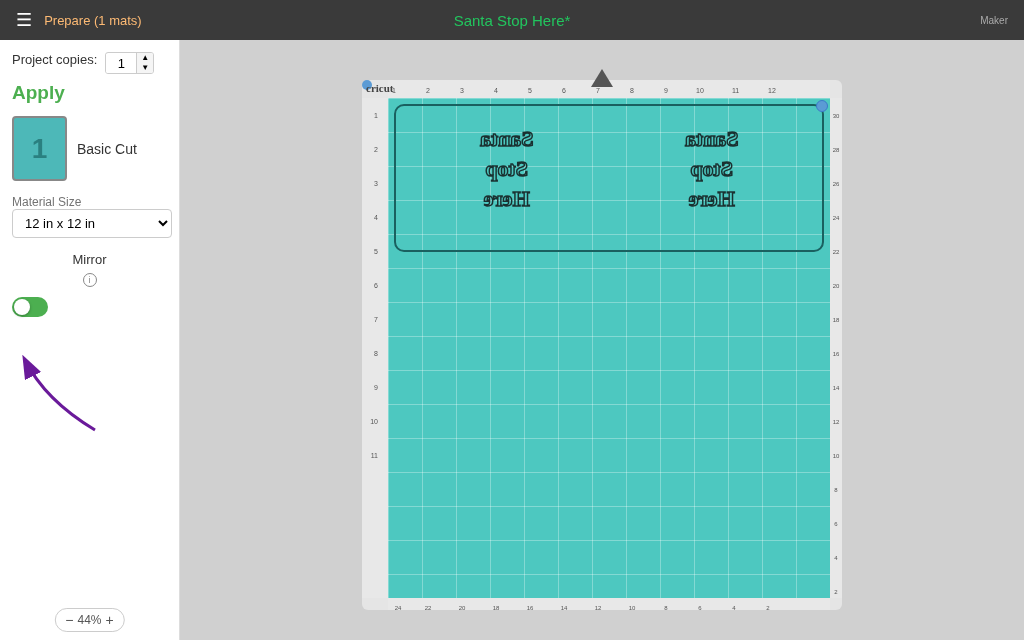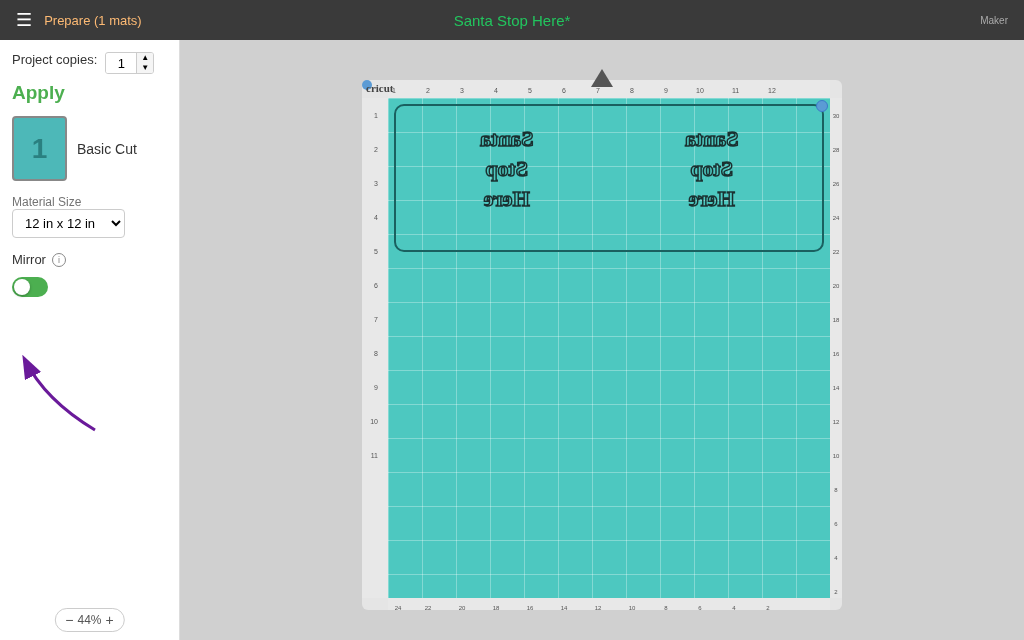--- a/index.html
+++ b/index.html
@@ -50,27 +50,27 @@
       font-size: 24px; font-weight: bold; color: #2a8080; position: relative; overflow: hidden;
     }
     .mat-thumb-number {
       font-size: 28px; font-weight: bold; color: #2a8080;
     }
     .mat-label { font-size: 14px; font-weight: 500; color: #333; }
 
     
     .material-size-label { font-size: 12px; color: #737373; }
     .material-size-select {
-      width: 113px; padding: 5px 8px; border: 1px solid #ccc; border-radius: 4px;
+      width: 160px; padding: 5px 8px; border: 1px solid #ccc; border-radius: 4px;
       font-size: 13px; background: white; cursor: pointer; appearance: auto;
       margin-bottom: 14px;
     }
 
     
-    .mirror-row { display: flex; align-items: center; gap: 6px; margin-bottom: 10px; }
+    .mirror-row { display: flex; align-items: center; gap: 6px; margin-bottom: 10px; flex-direction: column; }
     .mirror-label { font-size: 13px; color: #333; }
     .mirror-info { width: 14px; height: 14px; border: 1px solid #888; border-radius: 50%; display: inline-flex; align-items: center; justify-content: center; font-size: 9px; color: #888; cursor: pointer; }
     .toggle {
       width: 36px; height: 20px; background: #4caf50; border-radius: 10px;
       position: relative; cursor: pointer; margin-top: 4px;
     }
     .toggle-knob {
       width: 16px; height: 16px; background: white; border-radius: 50%;
       position: absolute; top: 2px; left: 2px;
       box-shadow: 0 1px 3px rgba(0,0,0,0.3);

